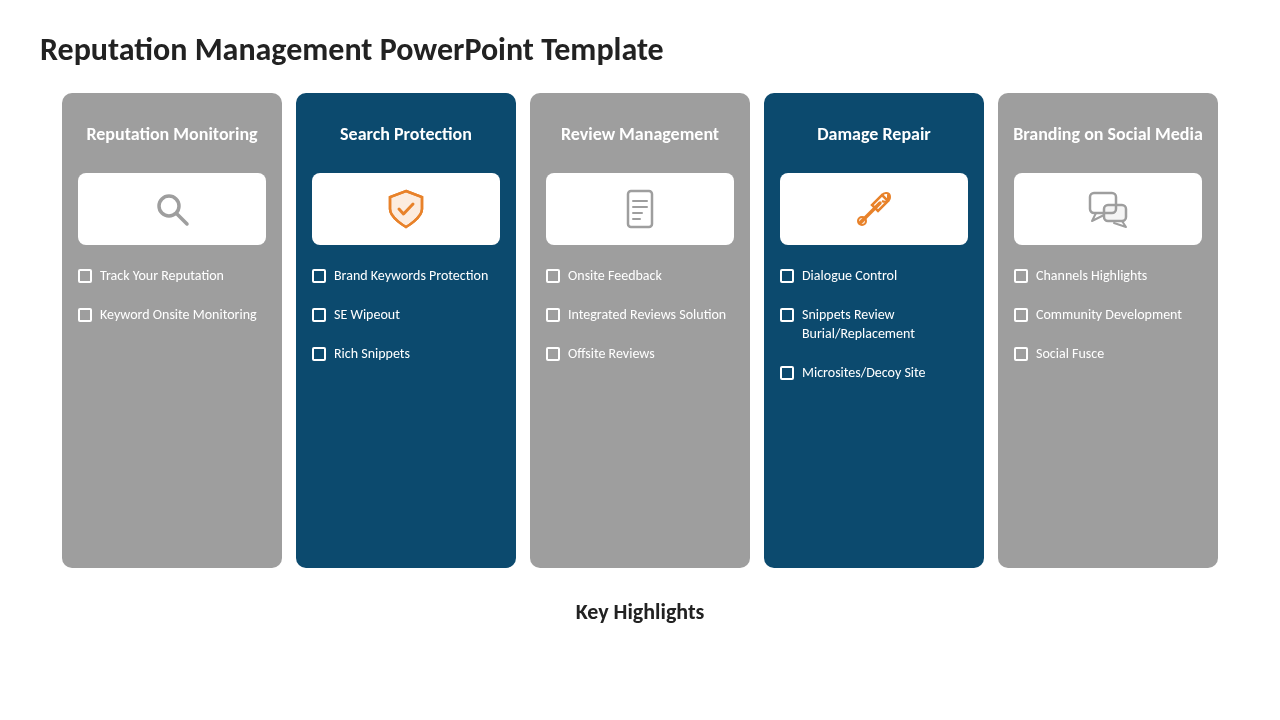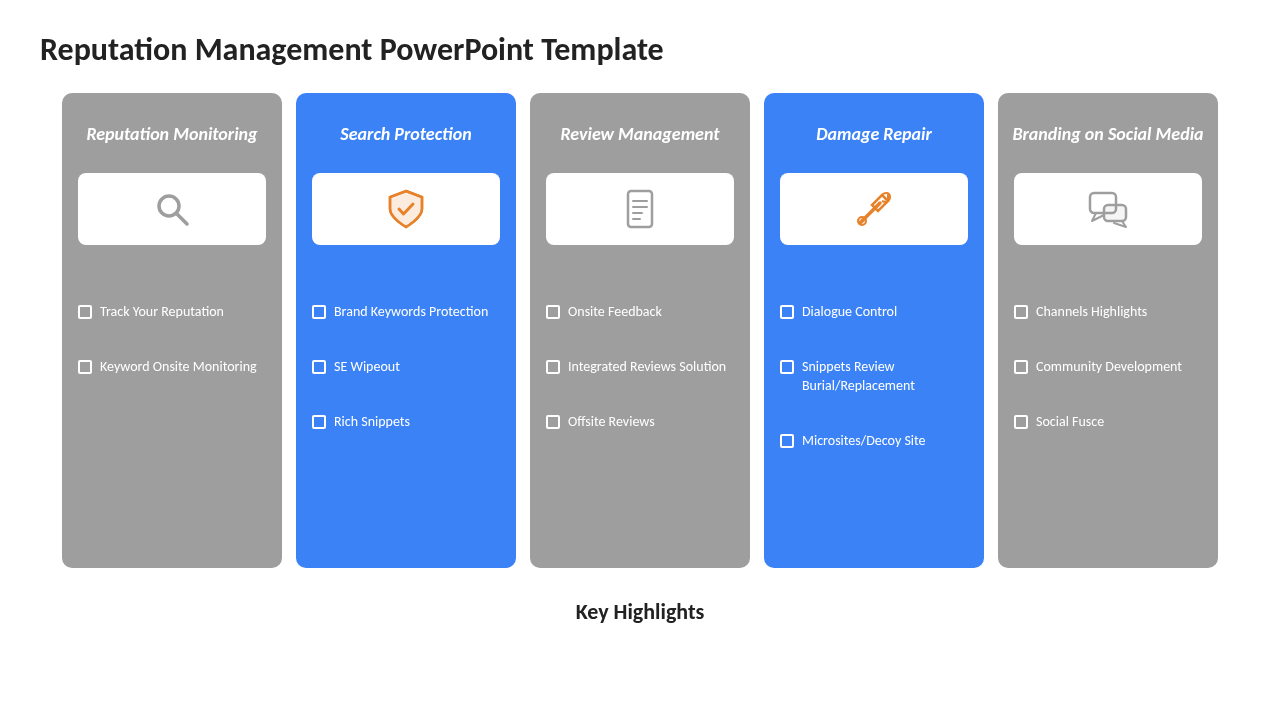--- a/index.html
+++ b/index.html
@@ -25,33 +25,32 @@
     .card {
       border-radius: 10px;
       padding: 0;
       width: 220px;
       min-height: 475px;
       display: flex;
       flex-direction: column;
       overflow: hidden;
     }
     .card.gray { background: #9e9e9e; }
-    .card.orange { background: #3b82f6; }
+    .card.orange { background: #0c4a6e; }
     .card-header {
       padding: 18px 14px 14px 14px;
       text-align: center;
       font-size: 18px;
       font-weight: 700;
       color: #fff;
       line-height: 1.3;
       min-height: 80px;
       display: flex;
       align-items: center;
       justify-content: center;
-      font-style: italic;
     }
     .card-icon-box {
       margin: 0 16px 16px 16px;
       background: #fff;
       border-radius: 8px;
       height: 72px;
       display: flex;
       align-items: center;
       justify-content: center;
     }
@@ -64,21 +63,20 @@
       flex: 1;
     }
     .card-list-item {
       display: flex;
       align-items: flex-start;
       gap: 8px;
       margin-bottom: 20px;
       color: #fff;
       font-size: 14px;
       line-height: 1.35;
-      margin-top: 36px;
     }
     .card-list-item .checkbox {
       width: 14px;
       height: 14px;
       border: 2px solid #fff;
       border-radius: 2px;
       flex-shrink: 0;
       margin-top: 2px;
     }
     .footer-section {

